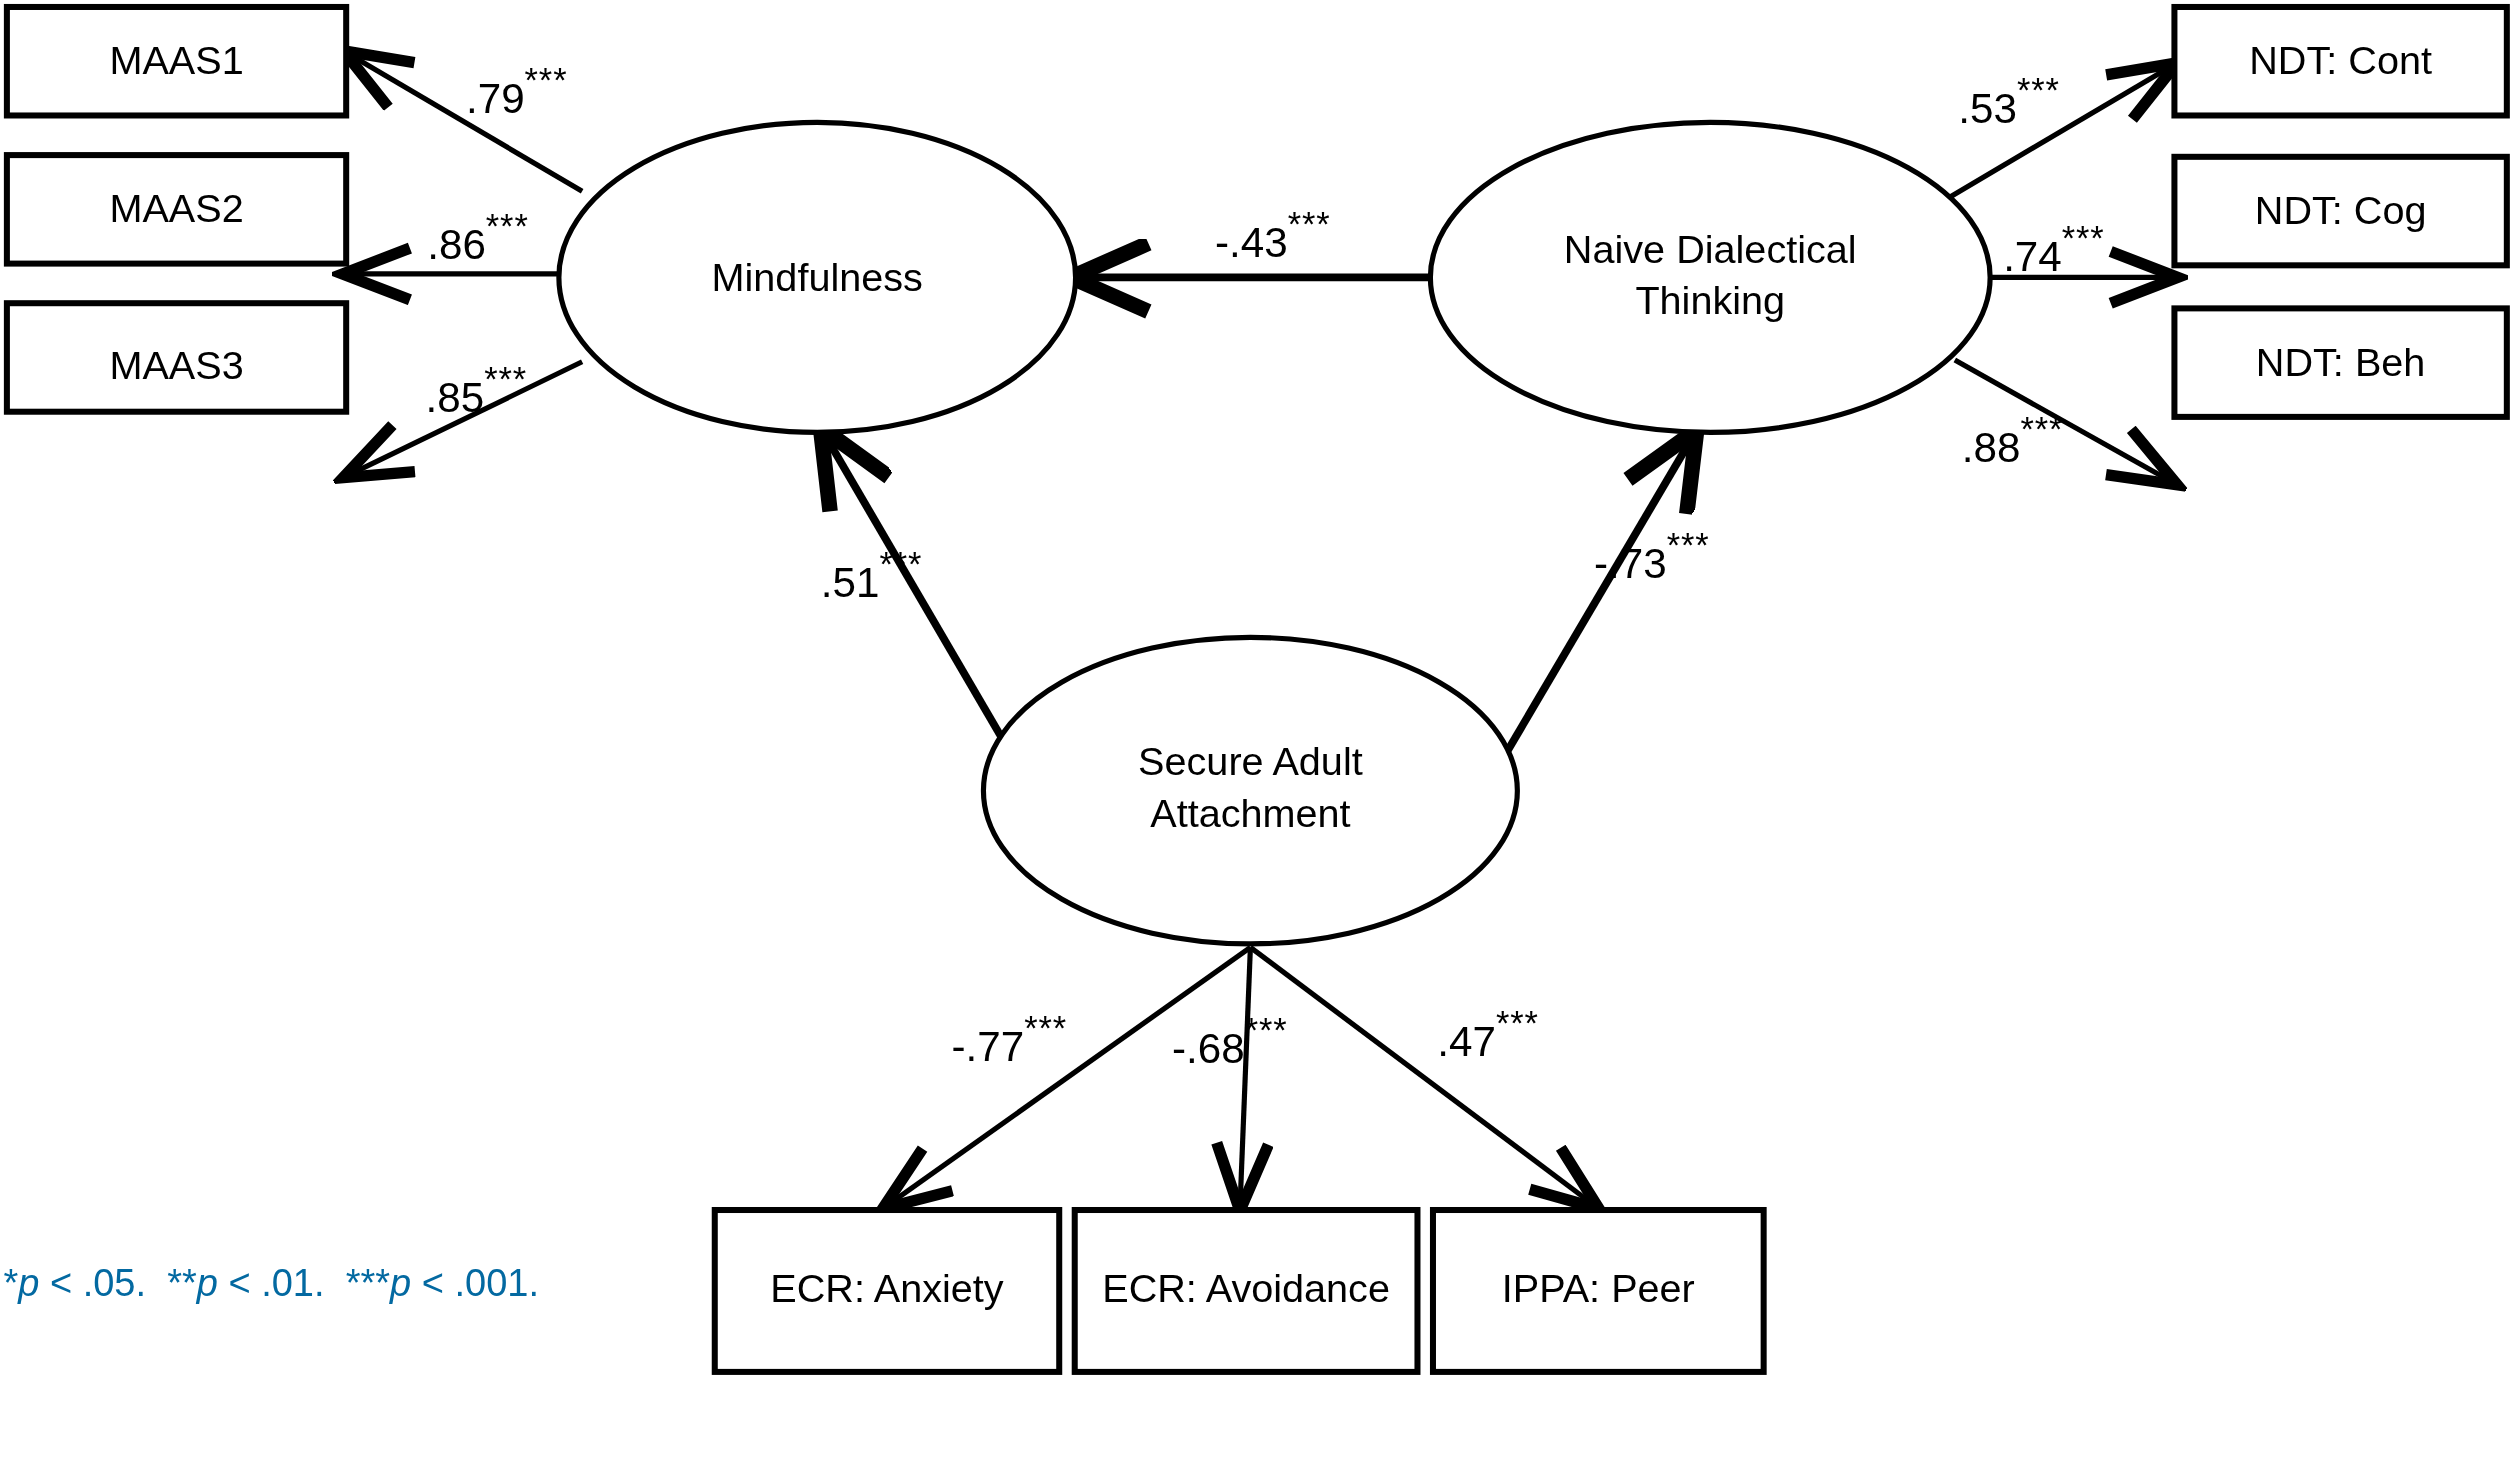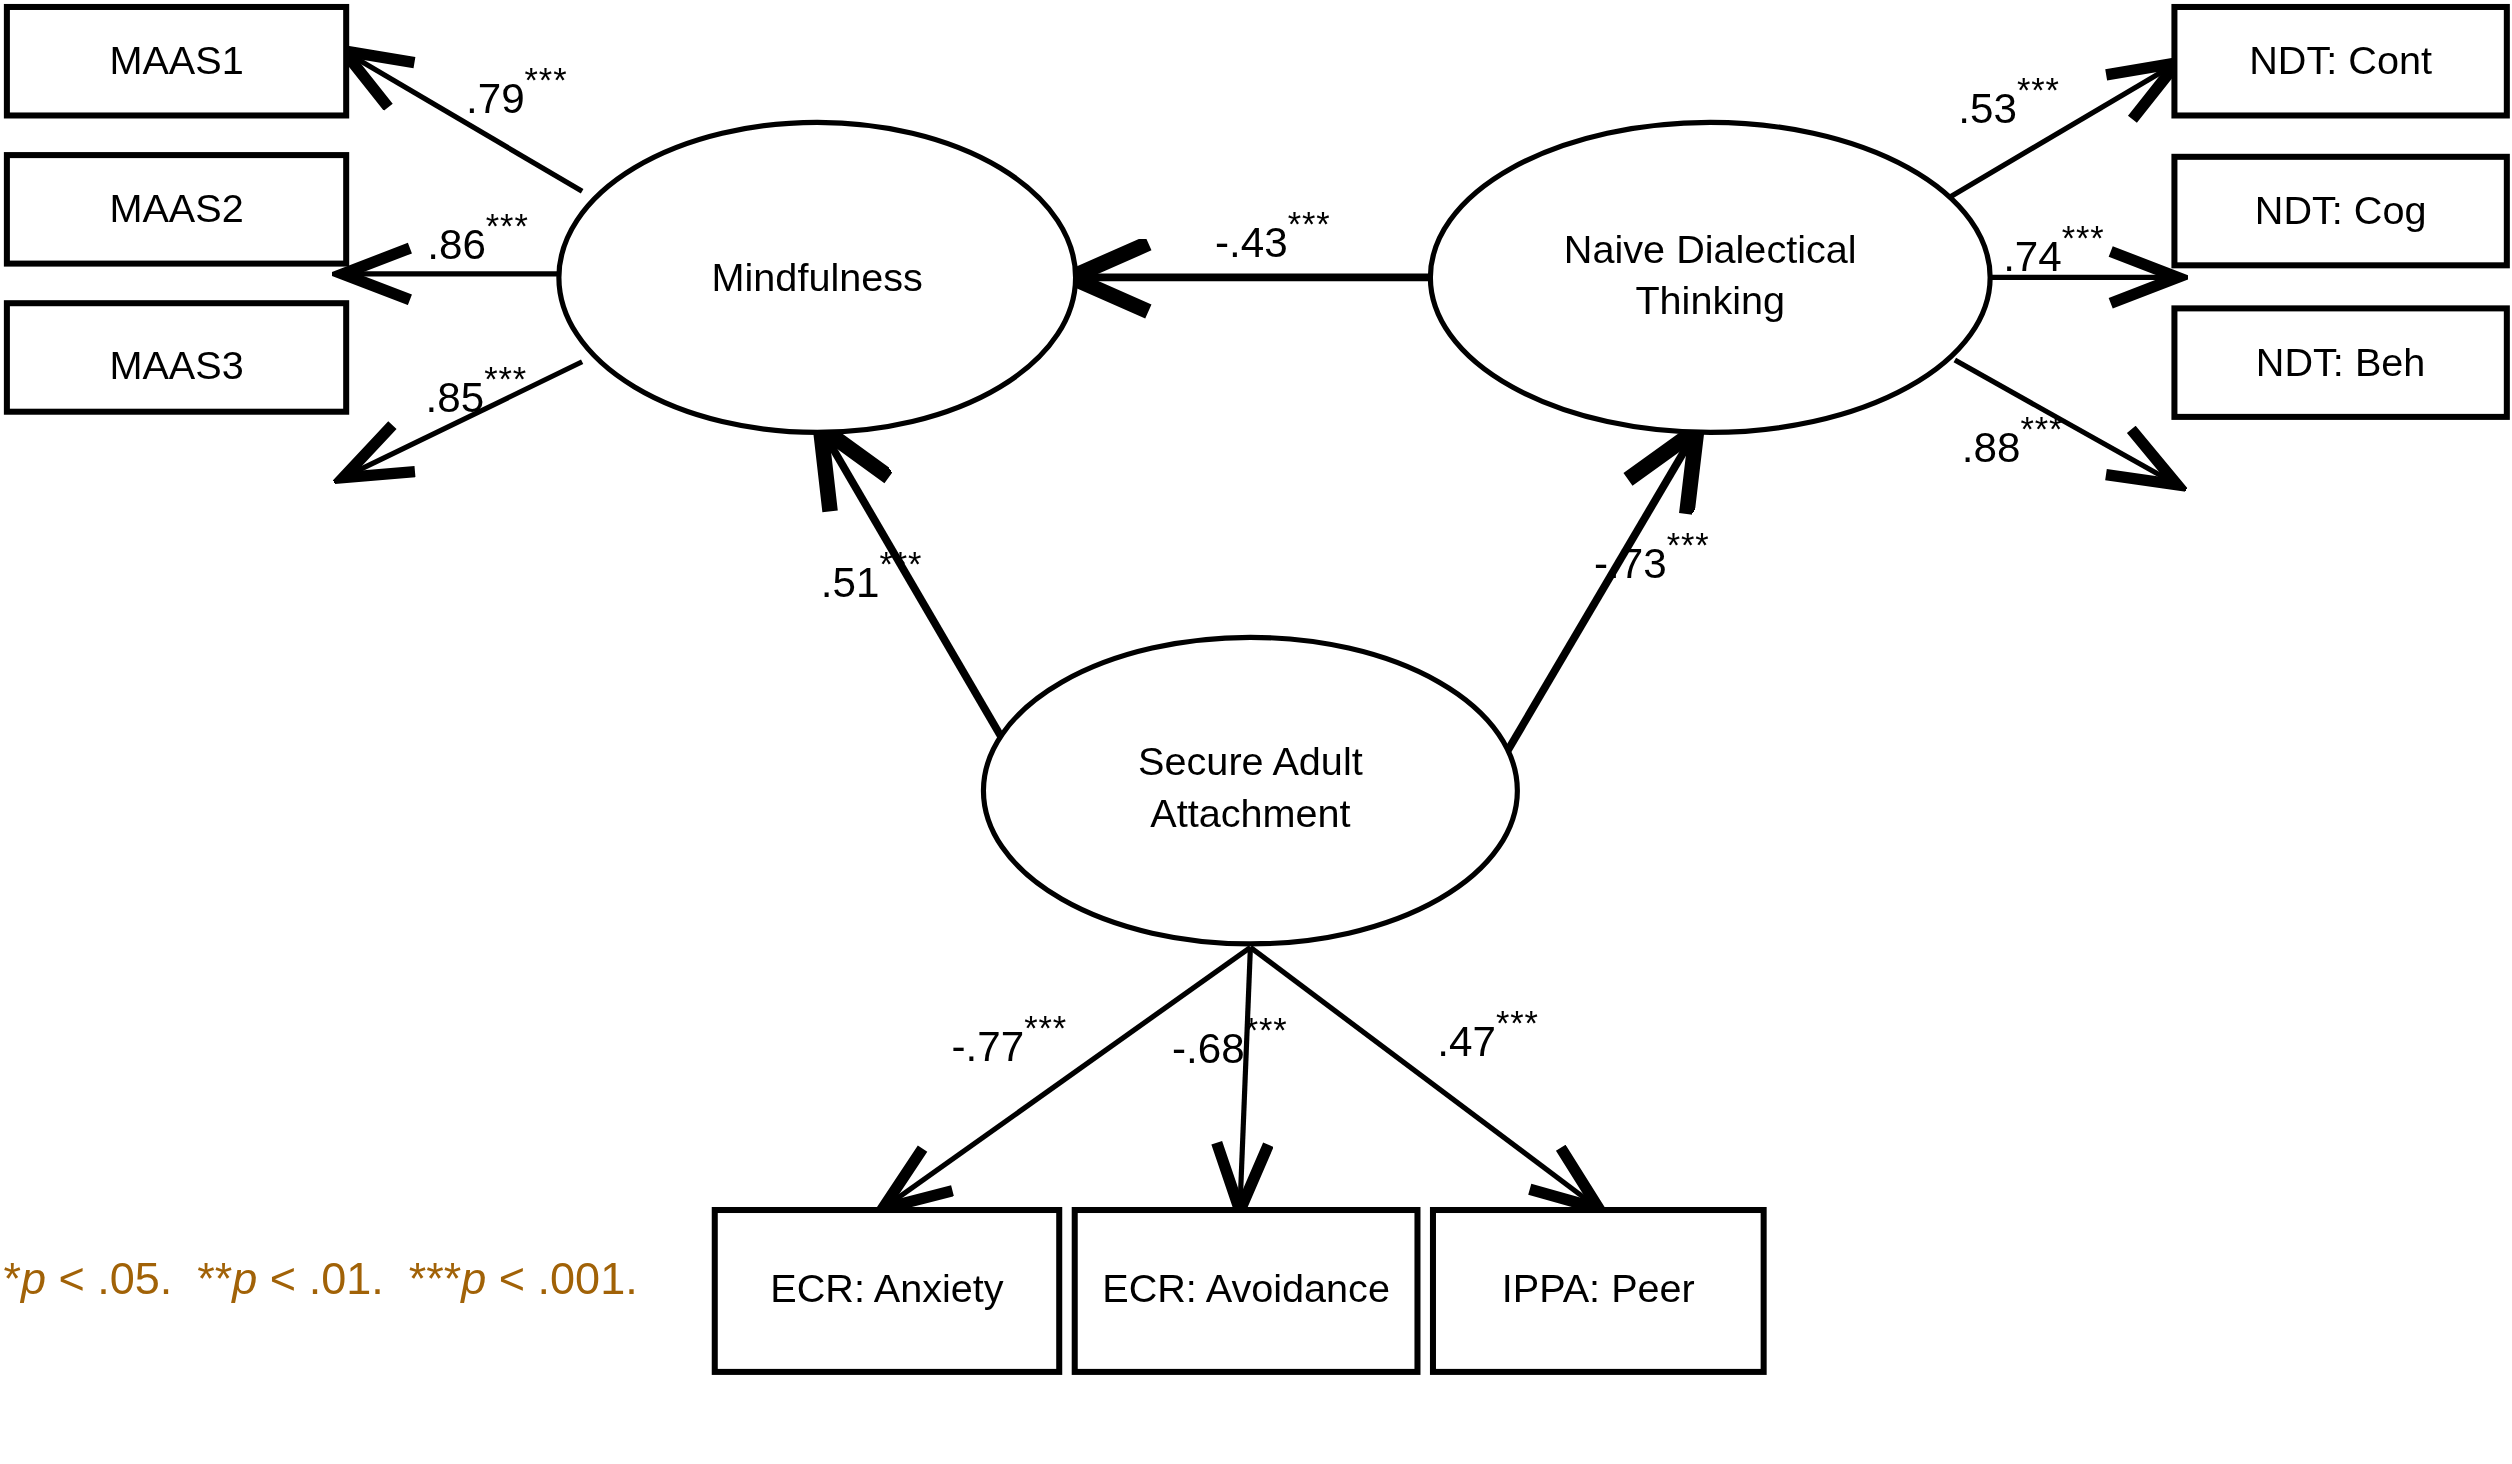--- a/index.html
+++ b/index.html
@@ -74,22 +74,22 @@
   .coef-stars {
     font-size: 40px;
     baseline-shift: super;
     letter-spacing: 1px;
   }
   .note-text {
     position: absolute;
     left: 3.4px;
     bottom: 13.8px;
     font-family: "Liberation Sans", sans-serif;
-    font-size: 45px;
-    color: #a16207;
+    font-size: 38px;
+    color: #0369a1;
     white-space: pre;
     letter-spacing: 0px;
   }
   .note-text i {
     font-style: italic;
   }
 </style>
 </head>
 <body>
 

